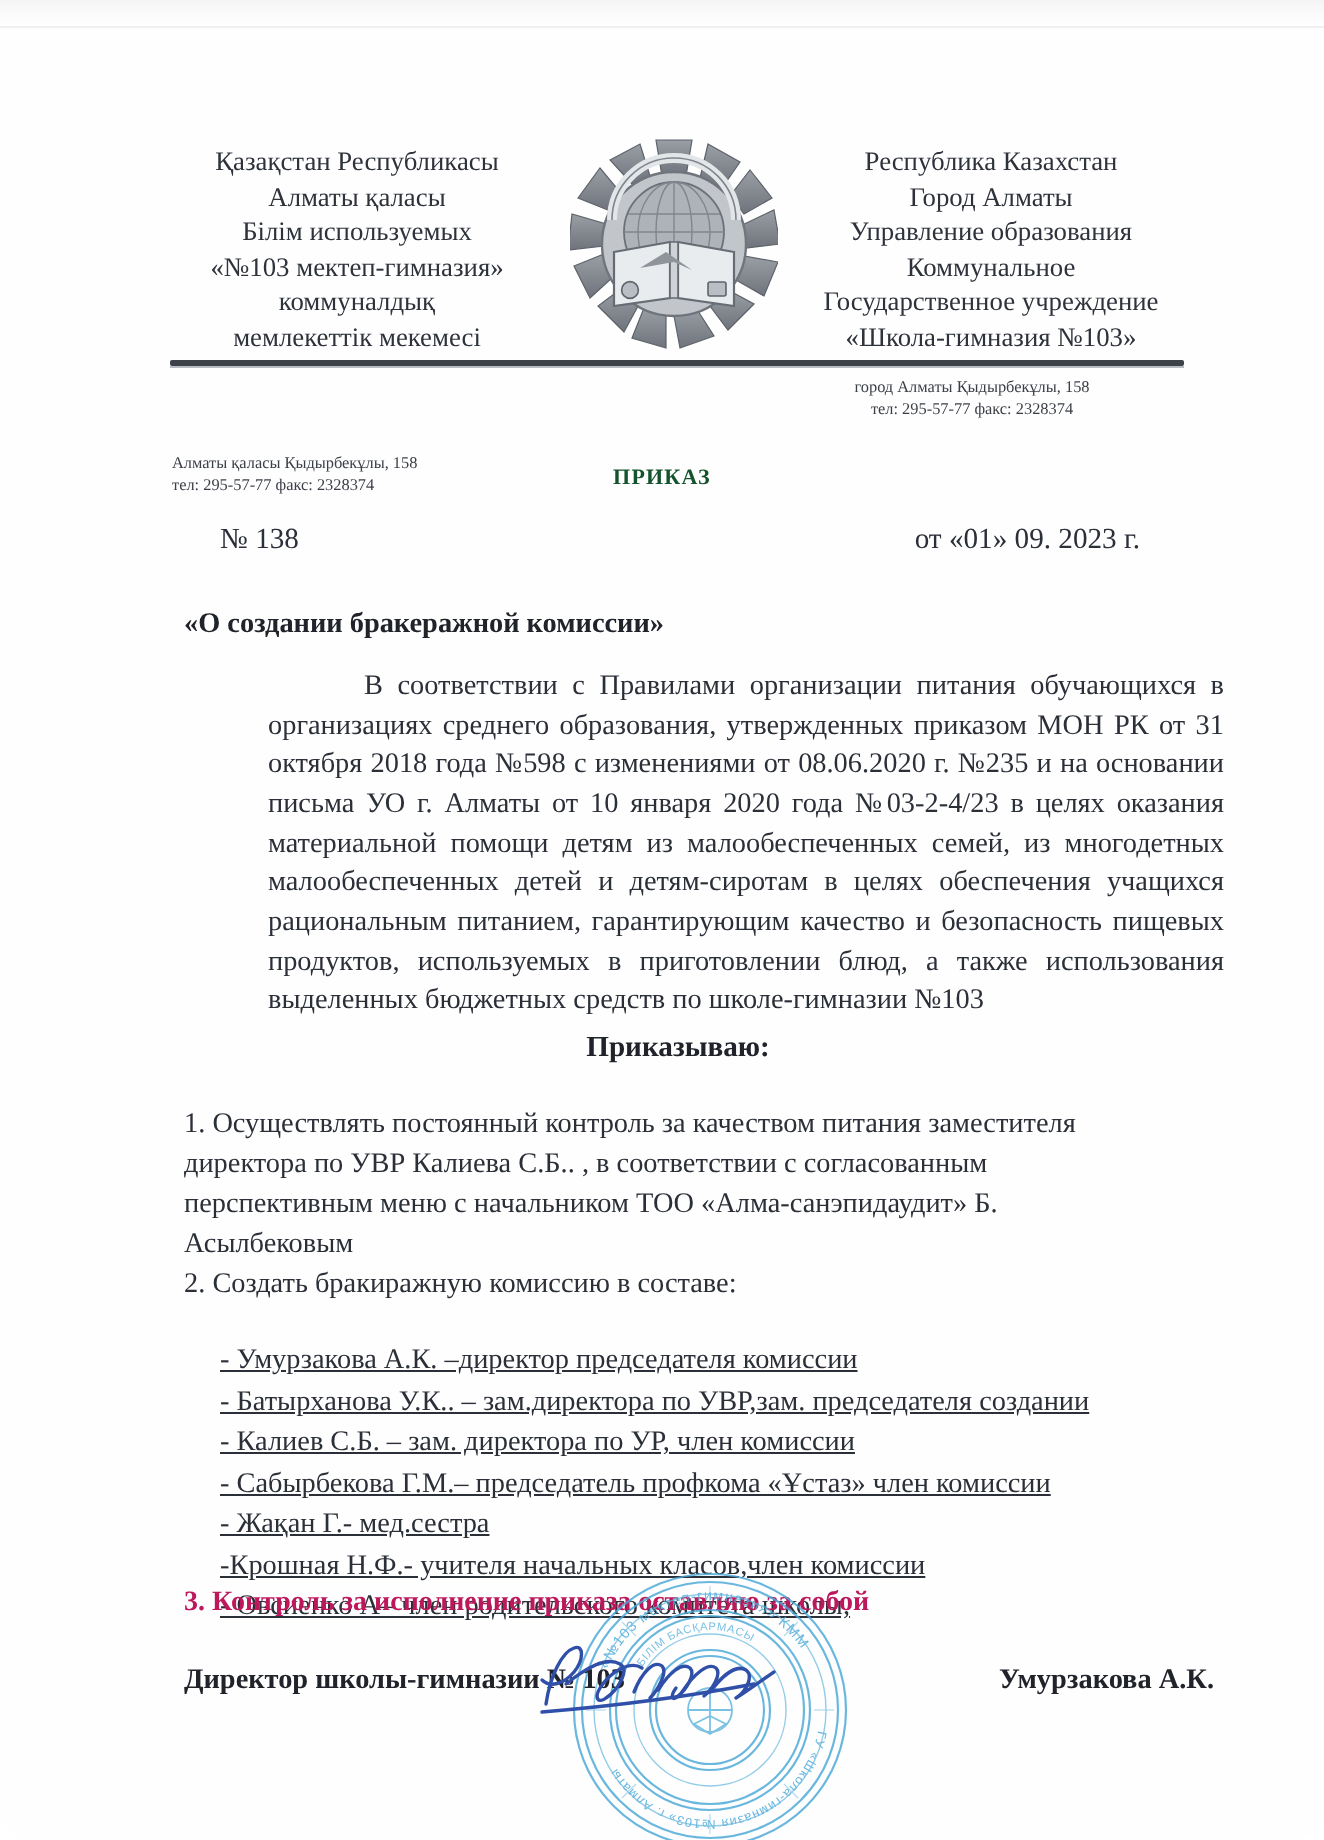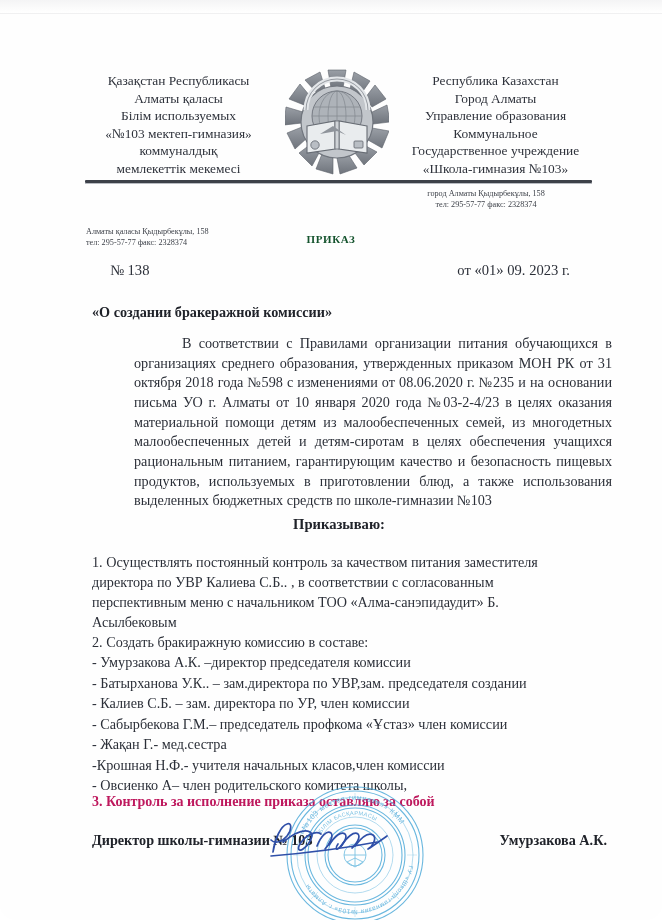--- a/index.html
+++ b/index.html
@@ -163,21 +163,21 @@
 
   .clause2 {
     position: absolute;
     top: 632px;
     left: 92px;
     width: 480px;
     font-size: 14.2px;
     line-height: 1.44;
     color: #2b2f38;
   }
-  .members { margin: 0; padding: 0; list-style: none; }
+  .members { margin: 18px; padding: 0; list-style: none; text-decoration: underline; }
   .members li { white-space: nowrap; }
 
   .clause3 {
     position: absolute;
     top: 794px;
     left: 92px;
     font-size: 14px;
     color: #be185d;
     font-weight: bold;
   }

